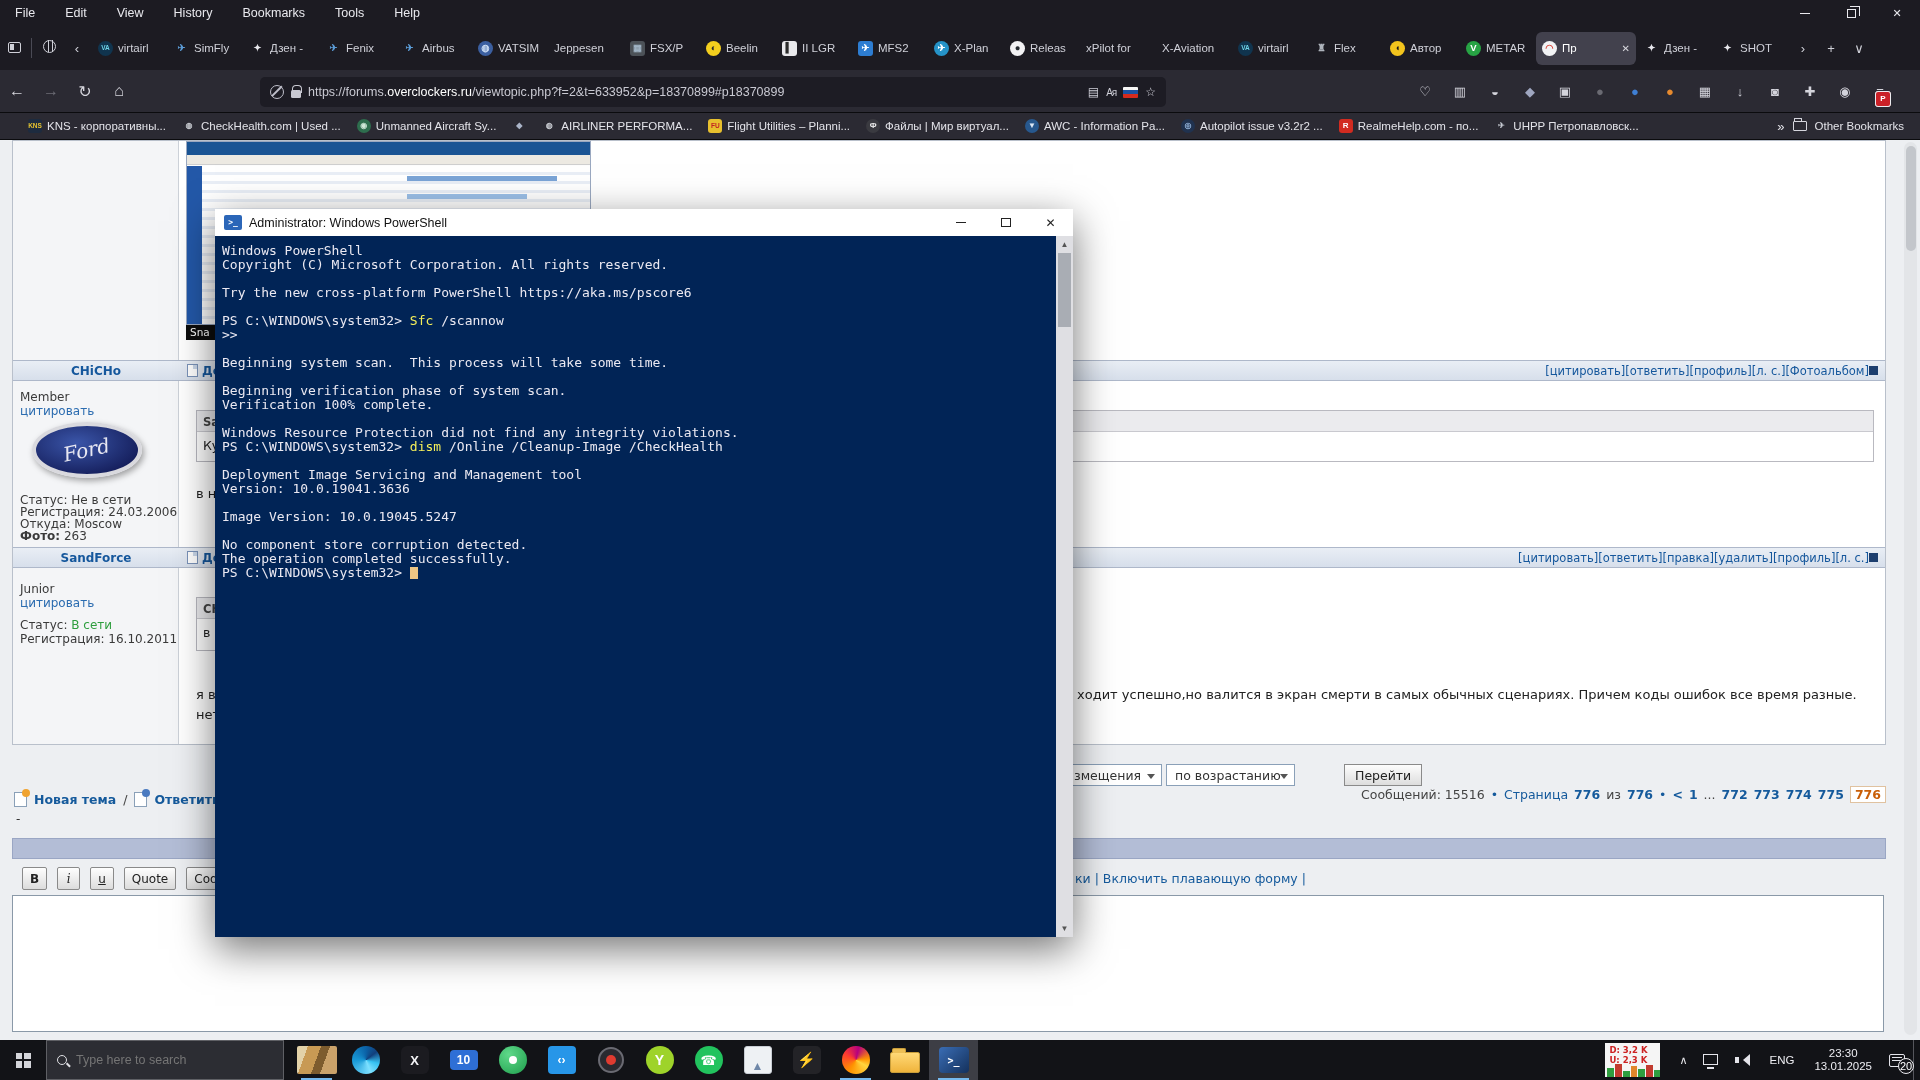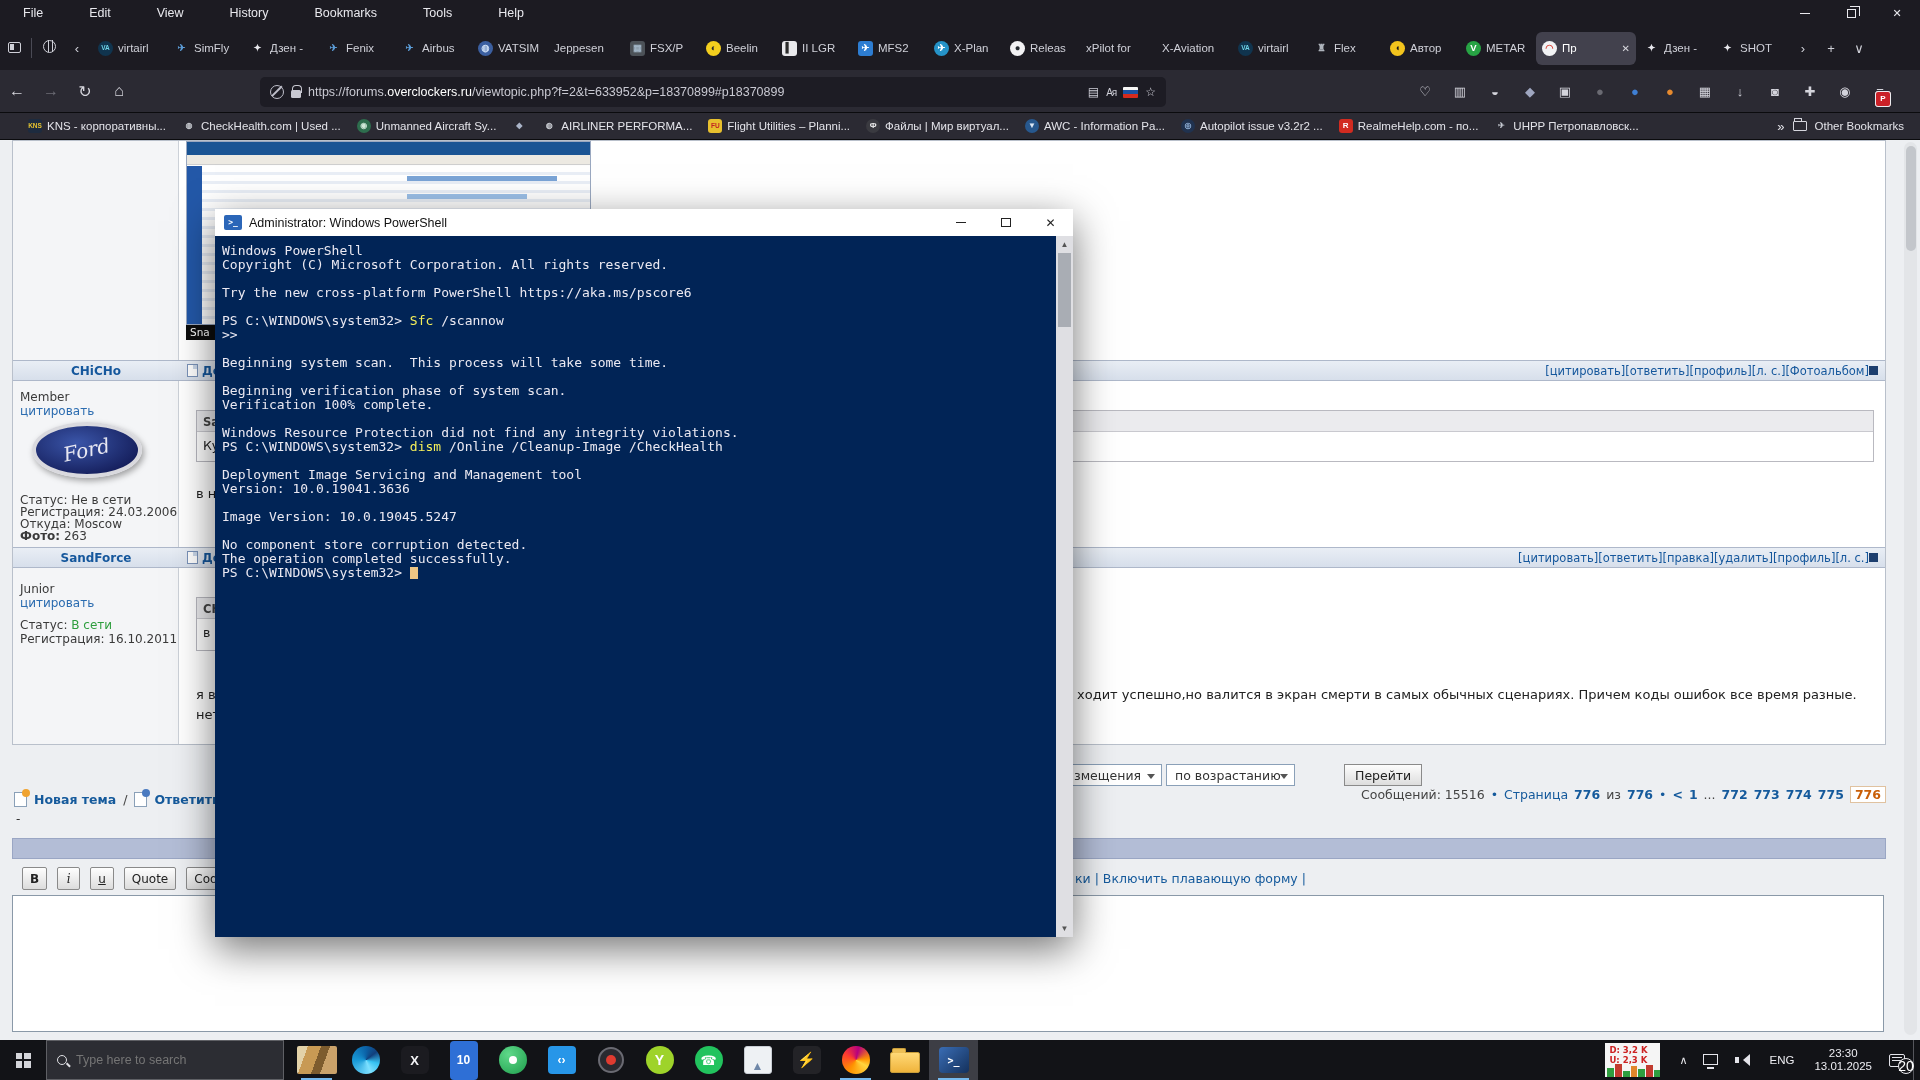--- a/index.html
+++ b/index.html
@@ -2,21 +2,21 @@
 <html><head>
 <meta charset="utf-8">
 <style>
   *{box-sizing:border-box;margin:0;padding:0}
   html,body{width:1920px;height:1080px;overflow:hidden;background:#000;font-family:"Liberation Sans",sans-serif}
   .screen{position:relative;width:1920px;height:1080px;background:#edeff2;overflow:hidden}
 
   
   .menubar{position:absolute;left:0;top:0;width:1920px;height:26px;background:#1c1b22;display:flex;align-items:center;color:#e9e9ee;font-size:12.5px;z-index:5}
   .mitems{display:flex}
-  .mitem{padding:0 23px;line-height:26px;cursor:default}
+  .mitem{padding:0 15px;line-height:26px;cursor:default}
   .wctrl{margin-left:auto;display:flex;height:26px}
   .wbtn{width:46px;height:26px;display:flex;align-items:center;justify-content:center;color:#e9e9ee;font-size:11px}
   .minline{width:10px;height:1px;background:#e9e9ee;display:block}
   .restbox{width:9px;height:9px;border:1px solid #e9e9ee;display:block;position:relative}
   .restbox::after{content:"";position:absolute;left:2px;top:-4px;width:9px;height:9px;border:1px solid #e9e9ee;border-bottom:none;border-left:none}
 
   .tabbar{position:absolute;left:0;top:26px;width:1920px;height:44px;background:#1c1b22;display:flex;align-items:center;z-index:5}
   .tbtn{color:#cfd0d8;font-size:13px;width:28px;text-align:center;flex:none}
   .tsep{width:1px;height:20px;background:#4a4a55;margin:0 3px;flex:none}
   .fview{display:inline-block;width:13px;height:11px;border:1.5px solid #cfd0d8;border-radius:2px;position:relative}
@@ -139,21 +139,21 @@
   .tsearch input{background:transparent;border:none;outline:none;color:#c6c7cc;font-size:12.5px;width:180px;font-family:"Liberation Sans",sans-serif}
   .mag{width:10px;height:10px;border:1.6px solid #dfe0e4;border-radius:50%;position:relative;flex:none}
   .mag::after{content:"";position:absolute;left:8px;top:8px;width:5px;height:1.6px;background:#dfe0e4;transform:rotate(45deg)}
   .apps{display:flex;align-items:center;margin-left:8px}
   .slot{width:49px;height:40px;display:flex;align-items:center;justify-content:center;position:relative;flex:none}
   .slot.run::after{content:"";position:absolute;bottom:0;left:9px;right:9px;height:2px;background:#76b9ed}
   .slot.on{background:#3d3e45}
   .i-photo{width:40px;height:28px;border-radius:2px;background:linear-gradient(110deg,#e3d2a8 0 22%,#c89a54 22% 48%,#7d5c2e 48% 66%,#caa26a 66%);position:relative}
   .i-edge{width:28px;height:28px;border-radius:50%;background:conic-gradient(from 160deg,#7de0ff,#1899d6 30%,#0b63a8 55%,#123f7c 70%,#35c1f1 85%,#7de0ff)}
   .i-dark{width:28px;height:28px;border-radius:6px;background:#1b1b20;color:#f2f2f5;font-weight:bold;font-size:13px;display:flex;align-items:center;justify-content:center}
-  .i-ten{width:28px;height:39px;border-radius:4px;background:#2e6fd6;color:#fff;font-weight:bold;font-size:12px;display:flex;align-items:center;justify-content:center}
+  .i-ten{width:28px;height:20px;border-radius:4px;background:#2e6fd6;color:#fff;font-weight:bold;font-size:12px;display:flex;align-items:center;justify-content:center}
   .i-green{width:28px;height:28px;border-radius:50%;background:radial-gradient(circle at 35% 30%,#5fd98a,#1f9e4c);position:relative}
   .i-green::after{content:"";position:absolute;left:10px;top:10px;width:8px;height:8px;border-radius:50%;background:#fff}
   .i-code{width:28px;height:28px;border-radius:4px;background:#2796e8;color:#fff;font-size:12px;font-weight:bold;display:flex;align-items:center;justify-content:center}
   .i-rec{width:26px;height:26px;border-radius:50%;background:#2a2a30;border:2px solid #6a6a72;position:relative}
   .i-rec::after{content:"";position:absolute;left:6px;top:6px;width:10px;height:10px;border-radius:50%;background:#e03b30}
   .i-yo{width:28px;height:28px;border-radius:50%;background:#9ed32a;color:#fff;font-weight:bold;font-size:14px;display:flex;align-items:center;justify-content:center}
   .i-wa{width:28px;height:28px;border-radius:50%;background:#22c35e;color:#fff;font-size:13px;display:flex;align-items:center;justify-content:center}
   .i-photos{width:28px;height:28px;border-radius:3px;background:#eef1f4;border:1px solid #c8cdd4;color:#6f87a8;font-size:12px;display:flex;align-items:flex-end;justify-content:center}
   .i-flash{width:28px;height:28px;border-radius:5px;background:#232327;color:#ff8c1a;font-size:15px;display:flex;align-items:center;justify-content:center}
   .i-ff{width:28px;height:28px;border-radius:50%;background:conic-gradient(from 120deg,#ffd53e,#ff9400 25%,#ff3b2f 50%,#b5007f 70%,#ff9400 90%,#ffd53e)}
@@ -169,21 +169,21 @@
   .neti::after{content:"";position:absolute;left:3px;bottom:-5px;width:7px;height:1.5px;background:#e4e4ea}
   .spk{position:relative;width:16px;height:14px;margin:0 8px}
   .spk::before{content:"";position:absolute;left:0;top:4px;width:4px;height:6px;background:#e4e4ea}
   .spk::after{content:"";position:absolute;left:2px;top:1px;border:6px solid transparent;border-right:7px solid #e4e4ea}
   .spk i{position:absolute;right:1px;top:2px;width:9px;height:9px;border:1.5px solid transparent;border-right-color:#e4e4ea;border-radius:50%}
   .lang{color:#ededf2;font-size:11.5px;margin:0 11px}
   .clock{color:#ededf2;font-size:11.5px;text-align:center;line-height:13.5px;margin:0 9px}
   .notif{position:relative;width:32px;height:40px;display:flex;align-items:center;justify-content:center}
   .notifbox{width:16px;height:13px;border:1.5px solid #e4e4ea;border-radius:2px;position:relative}
   .notifbox::after{content:"";position:absolute;left:2px;top:2px;right:2px;height:1.5px;background:#e4e4ea;box-shadow:0 3px 0 #e4e4ea}
-  .badge{position:absolute;right:-1px;bottom:6px;width:16px;height:16px;border-radius:50%;background:#16161a;border:1px solid #ececf0;color:#fff;font-size:14px;display:flex;align-items:center;justify-content:center}
+  .badge{position:absolute;right:-1px;bottom:6px;width:16px;height:16px;border-radius:50%;background:#16161a;border:1px solid #ececf0;color:#fff;font-size:11px;display:flex;align-items:center;justify-content:center}
   .showdesk{width:7px;height:40px;border-left:1px solid #55565c}
 </style>
 </head>
 <body>
 
 <div class="screen">
 
   <header class="menubar">
     <nav class="mitems" id="menuItems">
         <span class="mitem">File</span>

